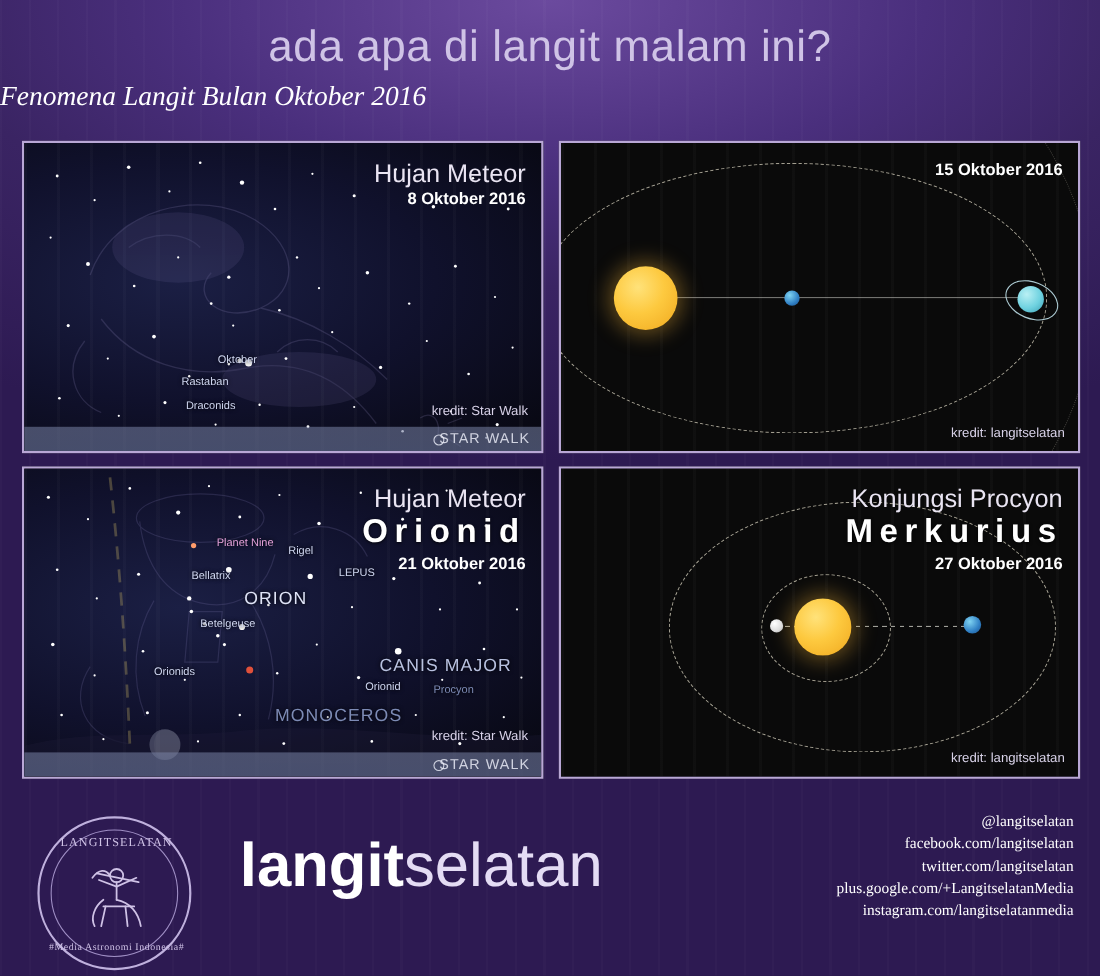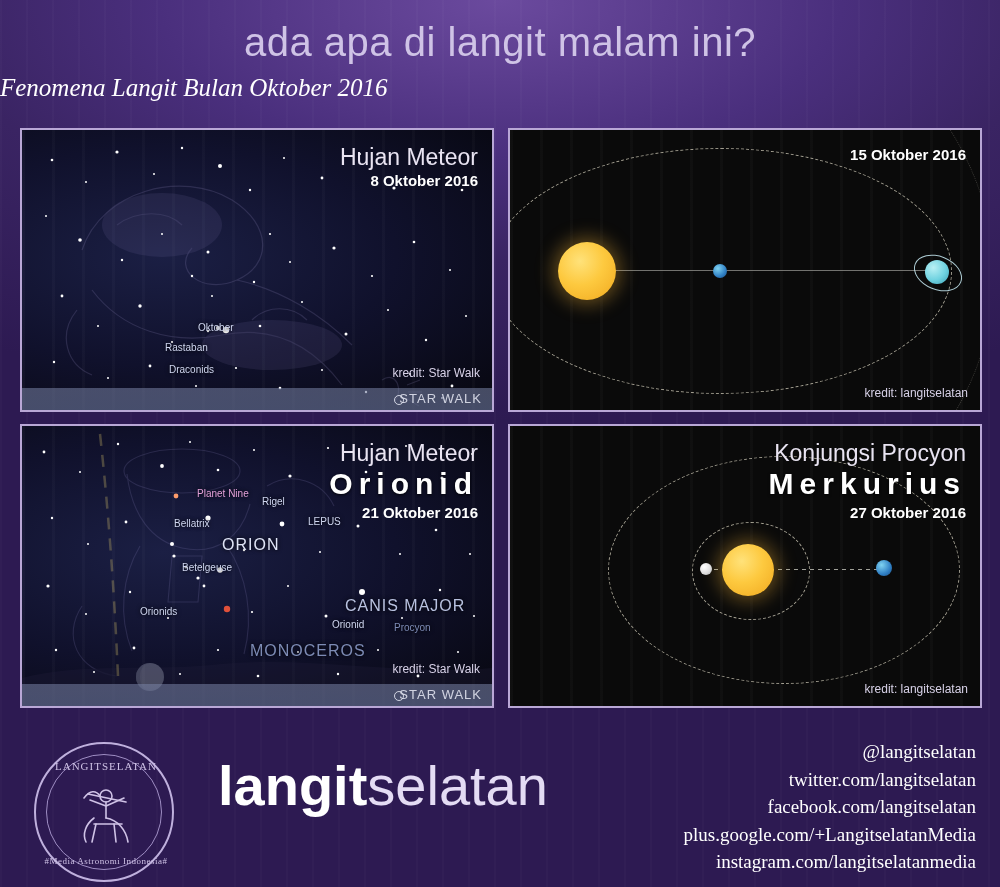--- a/index.html
+++ b/index.html
@@ -281,21 +281,21 @@
     color: #ffffff;
     font-family: "Liberation Serif", serif;
   }
   .contact .kontak-title {
     font-size: 17px;
     font-weight: bold;
     letter-spacing: 1px;
     margin-bottom: 3px;
   }
   .contact .c-line {
-    font-size: 19px;
+    font-size: 14px;
     line-height: 1.45;
   }
 </style>
 </head>
 <body>
 
 <div id="poster">
 
   <div class="header">
     <div class="main-title">ada apa di langit malam ini?</div>
@@ -565,20 +565,20 @@
         </g>
       </svg>
     </div>
 
     <div class="brand">
       <b>langit</b><span>selatan</span>
     </div>
 
     <div class="contact">
       <div class="c-line">@langitselatan</div>
+      <div class="c-line">facebook.com/langitselatan</div>
       <div class="c-line">twitter.com/langitselatan</div>
-      <div class="c-line">facebook.com/langitselatan</div>
       <div class="c-line">plus.google.com/+LangitselatanMedia</div>
       <div class="c-line">instagram.com/langitselatanmedia</div>
     </div>
   </div>
 
 </div>
 
 </body></html>

